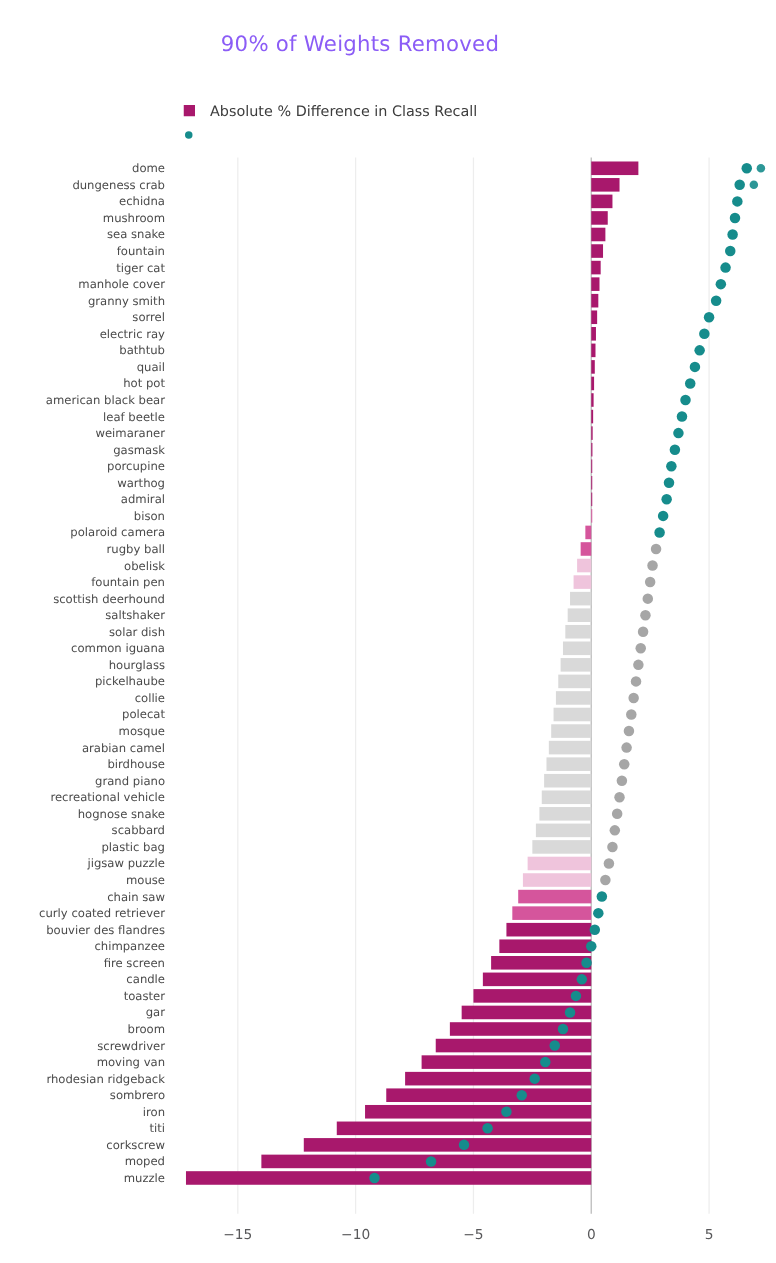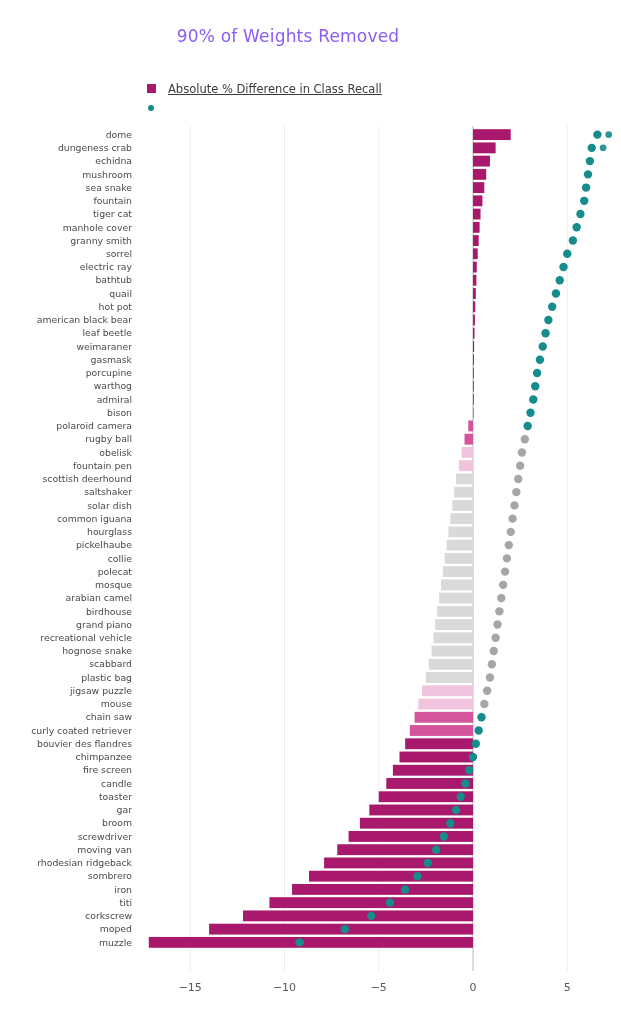--- a/index.html
+++ b/index.html
@@ -36,21 +36,20 @@
     left: 138px;
     top: 80px;
     font-size: 11.5px;
     color: #3c3c3c;
   }
   .legend-row {
     display: flex;
     align-items: center;
     height: 17px;
     margin-bottom: 2px;
-    text-decoration: underline;
   }
   .legend-key {
     width: 26px;
     display: flex;
     justify-content: center;
     align-items: center;
   }
   .legend-swatch-square {
     width: 9px;
     height: 9px;

